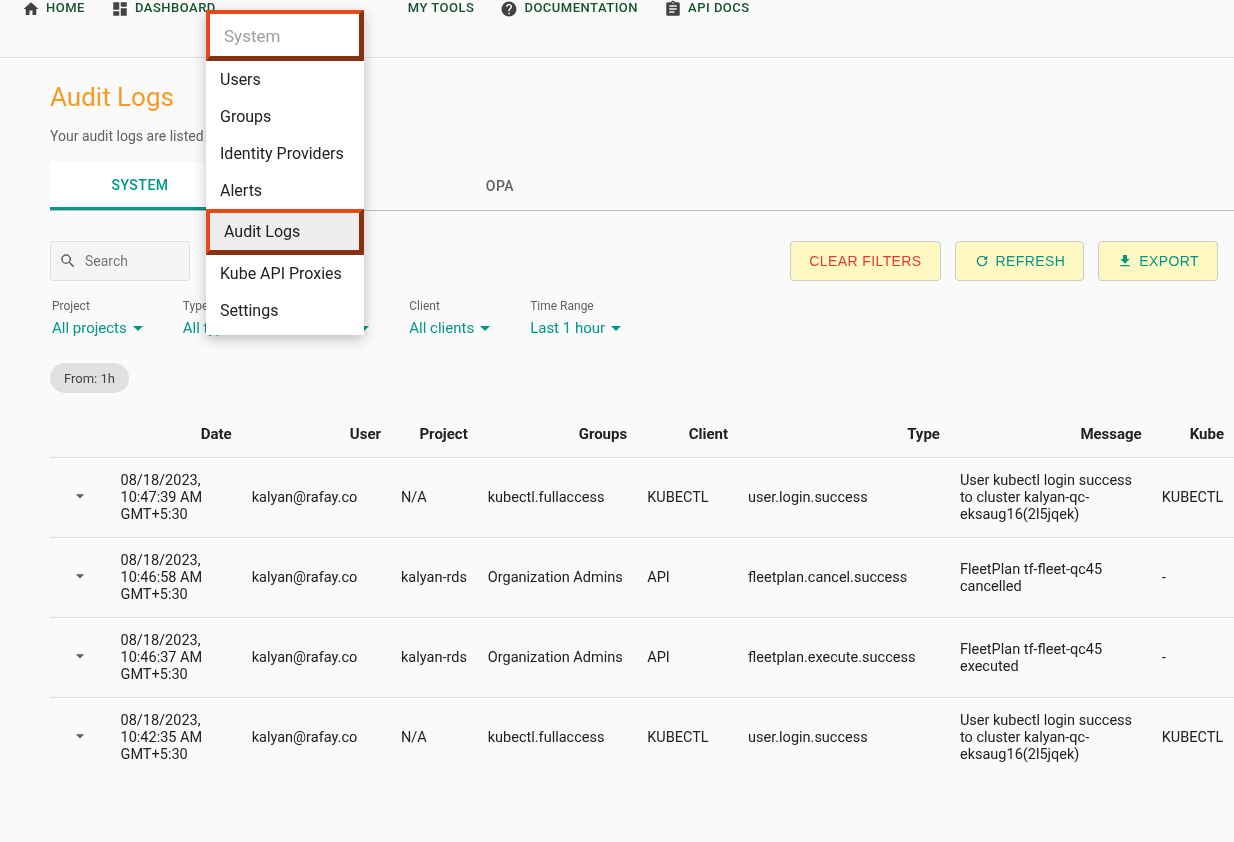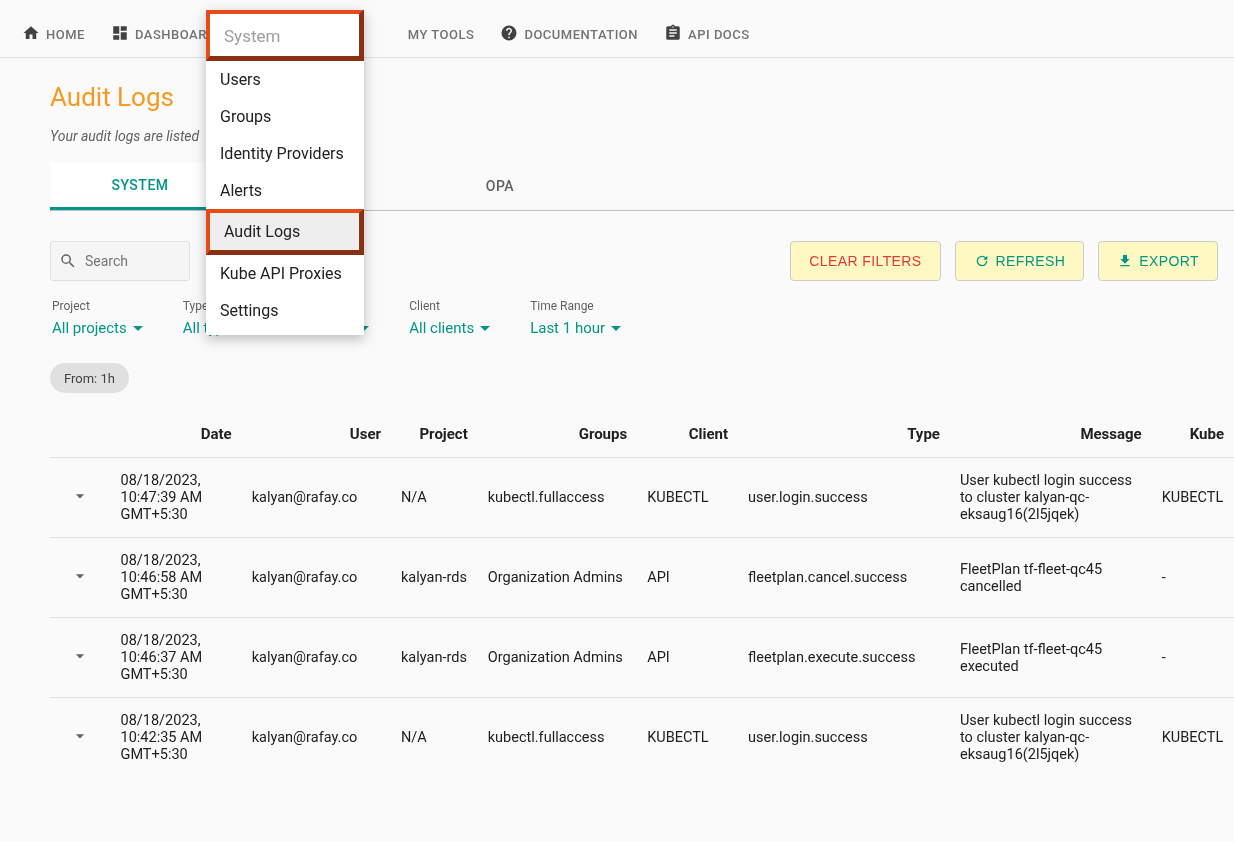--- a/index.html
+++ b/index.html
@@ -1,27 +1,27 @@
 <!DOCTYPE html>
 <html><head>
 <meta charset="utf-8">
 <style>
   * { box-sizing: border-box; margin: 0; padding: 0; }
   body { font-family: Roboto, "Helvetica Neue", Arial, sans-serif; font-size: 14px; color: #212121; background: #fafafa; width: 1234px; }
   .topbar { height: 58px; border-bottom: 1px solid #e0e0e0; display: flex; align-items: center; padding: 0 12px; gap: 6px; position: relative; background: #fafafa; }
-  .top-item { display: inline-flex; align-items: flex-end; gap: 6px; padding: 16px 10px; height: 58px; font-size: 13px; font-weight: 500; letter-spacing: 0.5px; color: #737373; cursor: pointer; }
+  .top-item { display: inline-flex; align-items: flex-start; gap: 6px; padding: 0 10px; height: 58px; font-size: 13px; font-weight: 500; letter-spacing: 0.5px; color: #14532d; cursor: pointer; }
   .top-item svg { width: 18px; height: 18px; fill: #424242; }
   .dropdown { position: absolute; top: 10px; left: 206px; width: 158px; background: #fff; box-shadow: 0 4px 12px rgba(0,0,0,0.25); z-index: 10; padding-bottom: 6px; }
   .dropdown .dd-title { padding: 12px 14px 10px; color: #9e9e9e; font-size: 17px; font-weight: 400; }
   .dropdown .dd-item { padding: 9px 14px; font-size: 16px; color: #212121; cursor: pointer; }
   .dropdown .dd-item.selected { background: #eee; }
   .highlight-box { border-top: 4px solid #e64a19; border-left: 4px solid #e64a19; border-right: 5px solid #8a3012; border-bottom: 5px solid #8a3012; }
   .page { padding: 24px 0 0 50px; }
   .page-title { font-size: 26px; color: #f59a22; font-weight: 400; margin-bottom: 16px; }
-  .page-sub { font-style: italic; color: #616161; font-size: 14px; margin-bottom: 18px; }
+  .page-sub { color: #616161; font-size: 14px; margin-bottom: 18px; }
   .tabs { display: flex; border-bottom: 1px solid #bdbdbd; }
   .tab { width: 180px; height: 48px; display: flex; align-items: center; justify-content: center; font-size: 14px; font-weight: 500; letter-spacing: 0.5px; color: #616161; cursor: pointer; }
   .tab.active { color: #009688; border-bottom: 3px solid #009688; background: #fff; }
   .toolbar { margin-top: 30px; display: flex; align-items: center; gap: 14px; padding-right: 16px; }
   .search-box { width: 140px; height: 40px; border: 1px solid #e0e0e0; background: #f5f5f5; border-radius: 3px; display: flex; align-items: center; padding: 0 8px; gap: 8px; color: #757575; font-size: 14px; }
   .search-box svg { width: 18px; height: 18px; fill: #616161; }
   .spacer { flex: 1; }
   .btn { height: 40px; padding: 0 18px; border: 1px solid #ccc; background: #fef9c3; border-radius: 4px; font-size: 14px; font-weight: 500; letter-spacing: 0.4px; cursor: pointer; display: inline-flex; align-items: center; gap: 6px; }
   .btn.clear { color: #e53935; }
   .btn.refresh { color: #009688; }

